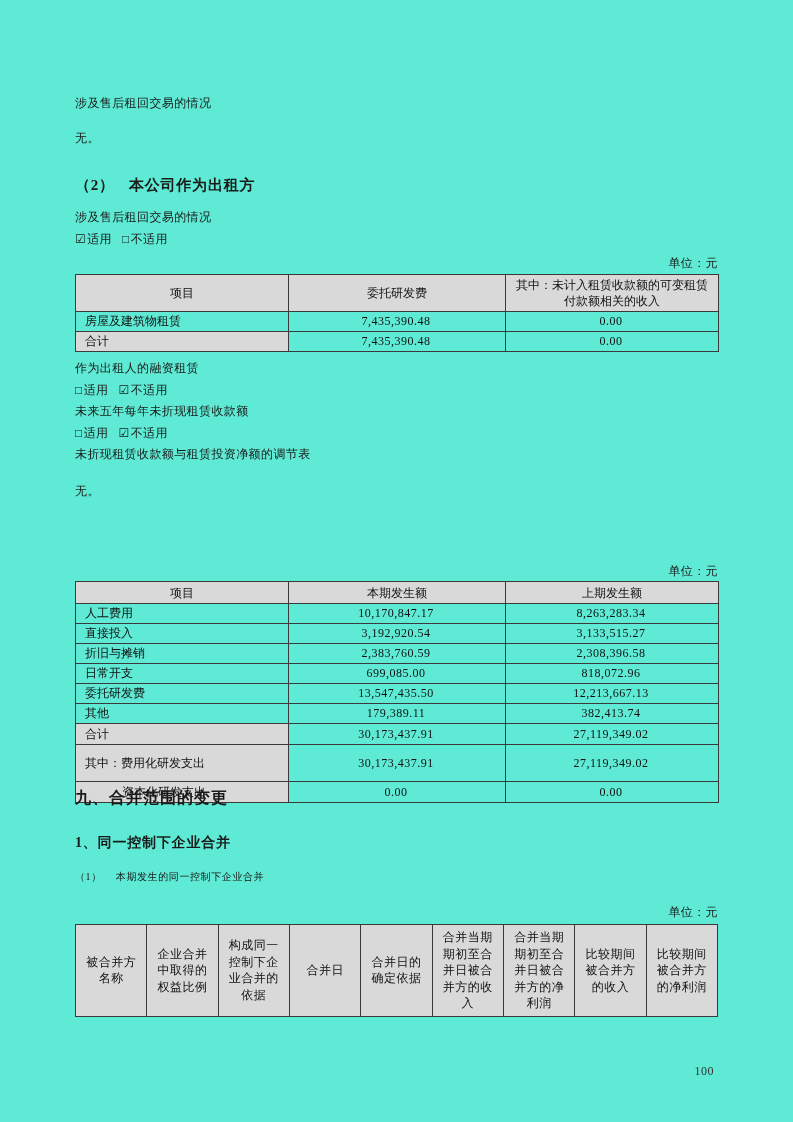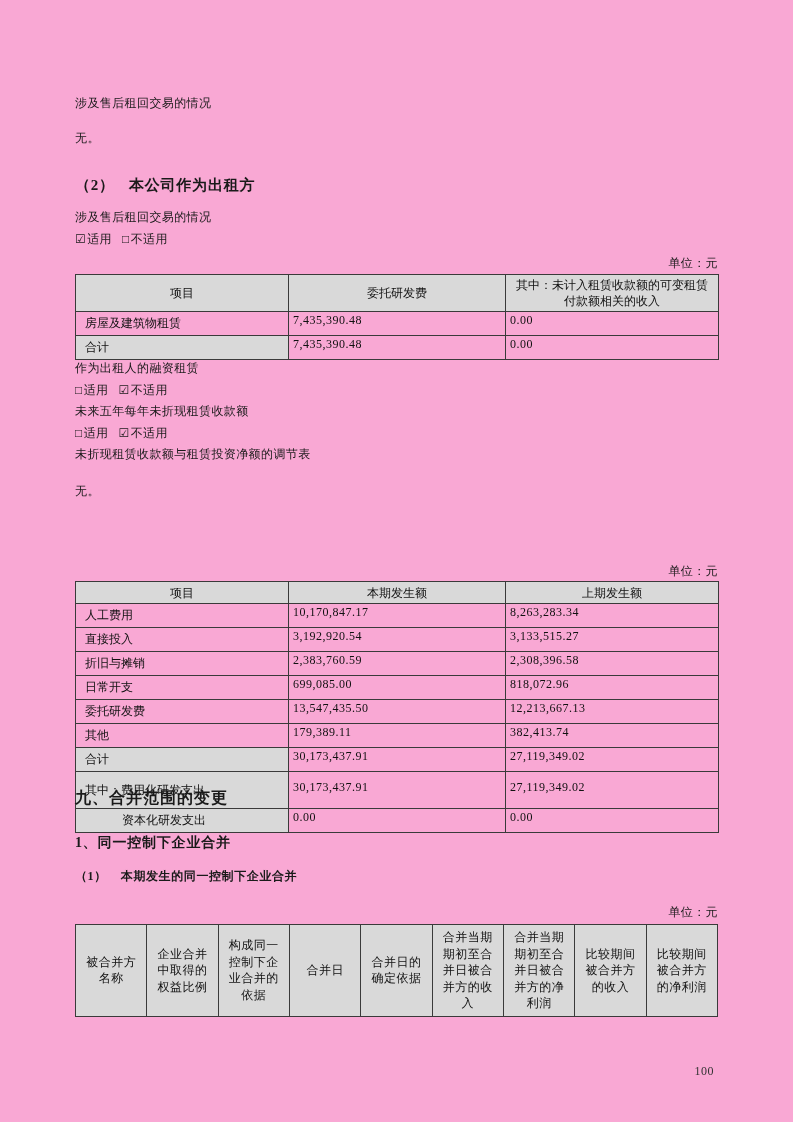--- a/index.html
+++ b/index.html
@@ -1,38 +1,38 @@
 <!DOCTYPE html>
 <html><head>
 <meta charset="utf-8">
 <style>
   * { margin: 0; padding: 0; box-sizing: border-box; }
   html, body { background: #ffffff; }
   .page {
     position: relative;
     width: 793px;
     height: 1122px;
-    background: #f9a8d4;
+    background: #5eead4;
     font-family: "Liberation Serif", "DejaVu Serif", serif;
     font-size: 12px;
     color: #1a1a1a;
     overflow: hidden;
   }
   .blk {
     position: absolute;
     left: 75px;
     width: 643px;
     line-height: 15px;
     letter-spacing: 0.4px;
   }
   .right { text-align: right; }
   .h-big { font-size: 16px; font-weight: bold; letter-spacing: 1px; }
   .h-mid { font-size: 14px; font-weight: bold; letter-spacing: 0.8px; }
   .h-sub { font-size: 15px; font-weight: bold; letter-spacing: 0.8px; }
-  .h-small { font-size: 12px; font-weight: bold; letter-spacing: 0.6px; }
+  .h-small { font-size: 10px; font-weight: normal; letter-spacing: 0.6px; }
   .num-gap { margin-right: 14px; }
   .cbx { margin-right: 1px; }
   .cbx-gap { margin-left: 10px; }
 
   table.t {
     position: absolute;
     left: 75px;
     width: 643px;
     border-collapse: collapse;
     table-layout: fixed;
@@ -40,21 +40,21 @@
     color: #111;
   }
   table.t td { border: 1px solid #3a3a3a; vertical-align: middle; }
   .hd {
     background: #d9d9d9;
     text-align: center;
     padding: 2px 6px;
     line-height: 16px;
   }
   .item { text-align: left; padding: 1px 4px 1px 9px; }
-  .num  { text-align: left; padding: 1px 6px 7px 4px; letter-spacing: 0.5px; }
+  .num  { text-align: center; padding: 1px 6px 1px 4px; letter-spacing: 0.5px; }
   .shade { background: #d9d9d9; }
   .indent { padding-left: 46px; margin-left: 36px; }
 
   table.t3 td {
     background: #d9d9d9;
     text-align: center;
     vertical-align: middle;
     line-height: 16.5px;
     padding: 4px 9px;
     word-break: break-all;

